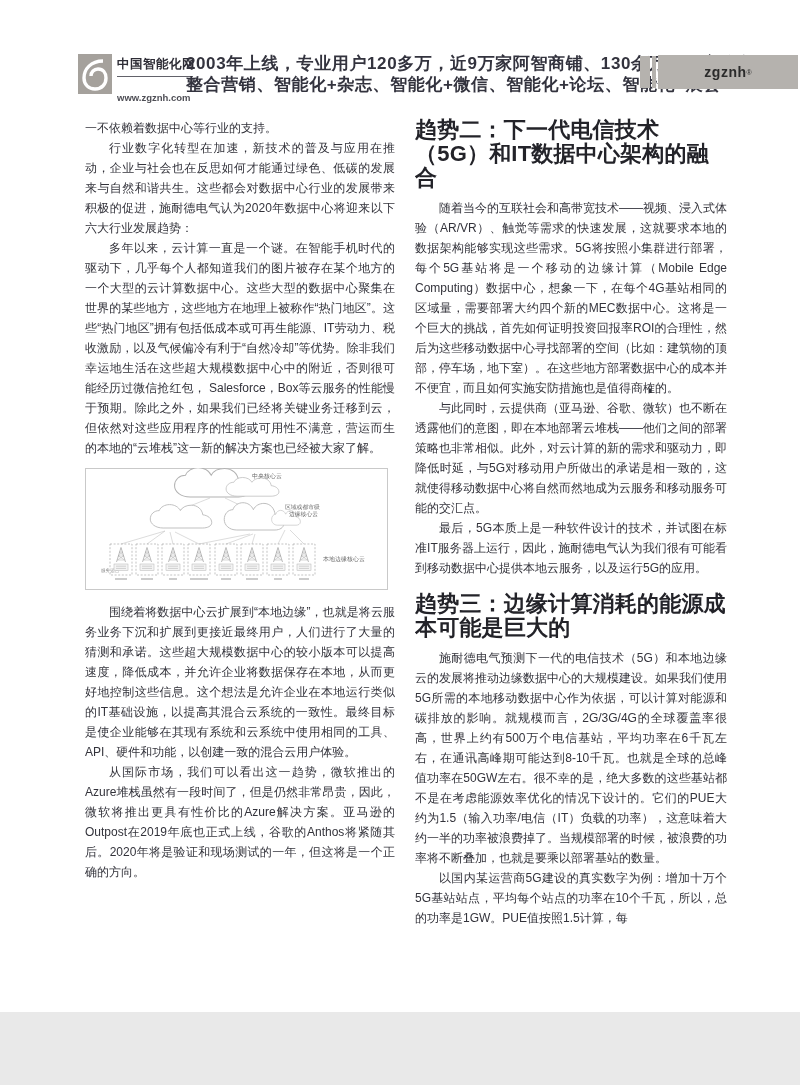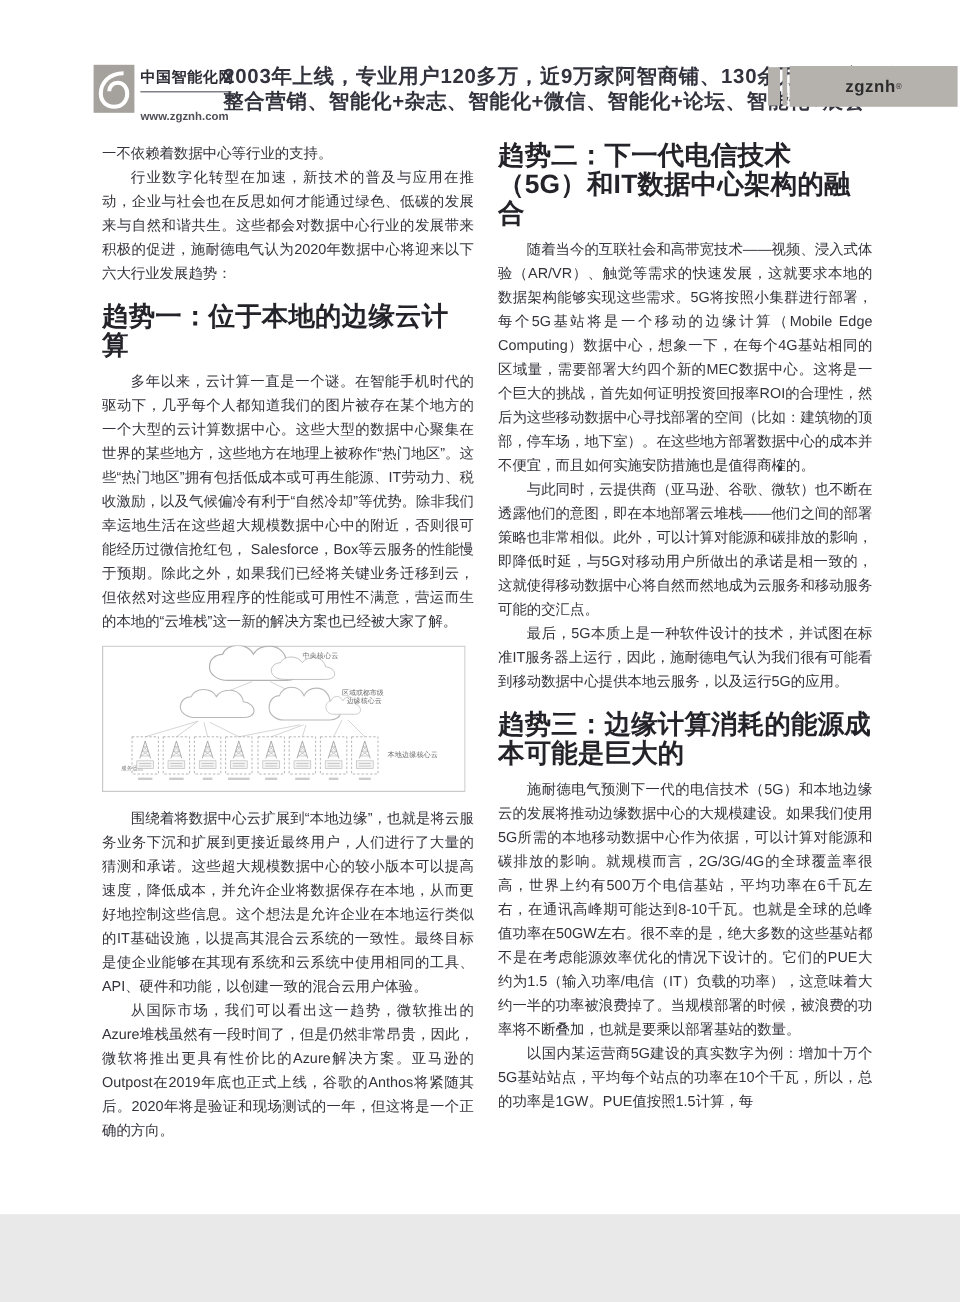--- a/index.html
+++ b/index.html
@@ -72,21 +72,20 @@
     <div class="badge-strip2"></div>
     <div class="badge">
       <span class="badge-text">zgznh</span>
         <span class="badge-reg">®</span>
     </div>
   </div>
 
   <div class="col col-left">
     <p>一不依赖着数据中心等行业的支持。</p>
     <p class="ind">行业数字化转型在加速，新技术的普及与应用在推动，企业与社会也在反思如何才能通过绿色、低碳的发展来与自然和谐共生。这些都会对数据中心行业的发展带来积极的促进，施耐德电气认为2020年数据中心将迎来以下六大行业发展趋势：</p>
-    <h2 class="trend">趋势一：位于本地的边缘云计算</h2>
     <p class="ind">多年以来，云计算一直是一个谜。在智能手机时代的驱动下，几乎每个人都知道我们的图片被存在某个地方的一个大型的云计算数据中心。这些大型的数据中心聚集在世界的某些地方，这些地方在地理上被称作“热门地区”。这些“热门地区”拥有包括低成本或可再生能源、IT劳动力、税收激励，以及气候偏冷有利于“自然冷却”等优势。除非我们幸运地生活在这些超大规模数据中心中的附近，否则很可能经历过微信抢红包， Salesforce，Box等云服务的性能慢于预期。除此之外，如果我们已经将关键业务迁移到云，但依然对这些应用程序的性能或可用性不满意，营运而生的本地的“云堆栈”这一新的解决方案也已经被大家了解。</p>
 
     <div class="figure-wrap">
       <svg viewBox="0 0 303 122">
         <defs>
           <path id="cloudP" d="M22,40 C10,40 2,33 2,25 C2,17 8,11 16,11 C18,5 25,1 32,1 C40,1 46,5 49,11 C52,5 59,2 66,2 C76,2 83,9 84,18 C92,19 98,24 98,31 C98,37 91,40 84,40 Z"></path>
           <g id="towerG">
             <path d="M-4.5,15 L0,0.5 L4.5,15" fill="none" stroke="#8f8f8f" stroke-width="0.6"></path>
             <path d="M-1.6,5 H1.6 M-2.6,9 H2.6 M-3.6,13 H3.6 M-1.6,5 L2.6,9 M1.6,5 L-2.6,9 M-2.6,9 L3.6,13 M2.6,9 L-3.6,13" fill="none" stroke="#9a9a9a" stroke-width="0.4"></path>
             <rect x="-7" y="17" width="14" height="6.5" fill="#f4f4f4" stroke="#b5b5b5" stroke-width="0.5"></rect>
@@ -169,21 +168,21 @@
       </svg>
     </div>
 
     <p class="ind">围绕着将数据中心云扩展到“本地边缘”，也就是将云服务业务下沉和扩展到更接近最终用户，人们进行了大量的猜测和承诺。这些超大规模数据中心的较小版本可以提高速度，降低成本，并允许企业将数据保存在本地，从而更好地控制这些信息。这个想法是允许企业在本地运行类似的IT基础设施，以提高其混合云系统的一致性。最终目标是使企业能够在其现有系统和云系统中使用相同的工具、API、硬件和功能，以创建一致的混合云用户体验。</p>
     <p class="ind">从国际市场，我们可以看出这一趋势，微软推出的Azure堆栈虽然有一段时间了，但是仍然非常昂贵，因此，微软将推出更具有性价比的Azure解决方案。亚马逊的Outpost在2019年底也正式上线，谷歌的Anthos将紧随其后。2020年将是验证和现场测试的一年，但这将是一个正确的方向。</p>
   </div>
 
   <div class="col col-right">
     <h2 class="trend first">趋势二：下一代电信技术（5G）和IT数据中心架构的融合</h2>
     <p class="ind">随着当今的互联社会和高带宽技术——视频、浸入式体验（AR/VR）、触觉等需求的快速发展，这就要求本地的数据架构能够实现这些需求。5G将按照小集群进行部署，每个5G基站将是一个移动的边缘计算（Mobile Edge Computing）数据中心，想象一下，在每个4G基站相同的区域量，需要部署大约四个新的MEC数据中心。这将是一个巨大的挑战，首先如何证明投资回报率ROI的合理性，然后为这些移动数据中心寻找部署的空间（比如：建筑物的顶部，停车场，地下室）。在这些地方部署数据中心的成本并不便宜，而且如何实施安防措施也是值得商榷的。</p>
-    <p class="ind">与此同时，云提供商（亚马逊、谷歌、微软）也不断在透露他们的意图，即在本地部署云堆栈——他们之间的部署策略也非常相似。此外，可以计算对能源和碳排放的影响，即降低时延，与5G对移动用户所做出的承诺是相一致的，这就使得移动数据中心将自然而然地成为云服务和移动服务可能的交汇点。</p>
+    <p class="ind">与此同时，云提供商（亚马逊、谷歌、微软）也不断在透露他们的意图，即在本地部署云堆栈——他们之间的部署策略也非常相似。此外，对云计算的新的需求和驱动力，即降低时延，与5G对移动用户所做出的承诺是相一致的，这就使得移动数据中心将自然而然地成为云服务和移动服务可能的交汇点。</p>
     <p class="ind">最后，5G本质上是一种软件设计的技术，并试图在标准IT服务器上运行，因此，施耐德电气认为我们很有可能看到移动数据中心提供本地云服务，以及运行5G的应用。</p>
     <h2 class="trend">趋势三：边缘计算消耗的能源成本可能是巨大的</h2>
     <p class="ind">施耐德电气预测下一代的电信技术（5G）和本地边缘云的发展将推动边缘数据中心的大规模建设。如果我们使用5G所需的本地移动数据中心作为依据，可以计算对能源和碳排放的影响。就规模而言，2G/3G/4G的全球覆盖率很高，世界上约有500万个电信基站，平均功率在6千瓦左右，在通讯高峰期可能达到8-10千瓦。也就是全球的总峰值功率在50GW左右。很不幸的是，绝大多数的这些基站都不是在考虑能源效率优化的情况下设计的。它们的PUE大约为1.5（输入功率/电信（IT）负载的功率），这意味着大约一半的功率被浪费掉了。当规模部署的时候，被浪费的功率将不断叠加，也就是要乘以部署基站的数量。</p>
     <p class="ind">以国内某运营商5G建设的真实数字为例：增加十万个5G基站站点，平均每个站点的功率在10个千瓦，所以，总的功率是1GW。PUE值按照1.5计算，每</p>
   </div>
 
   <div class="footer">
     <div class="f-line1">
       <span class="f-issue">2020.03</span>
       <span class="f-mag">工控智能化</span>

